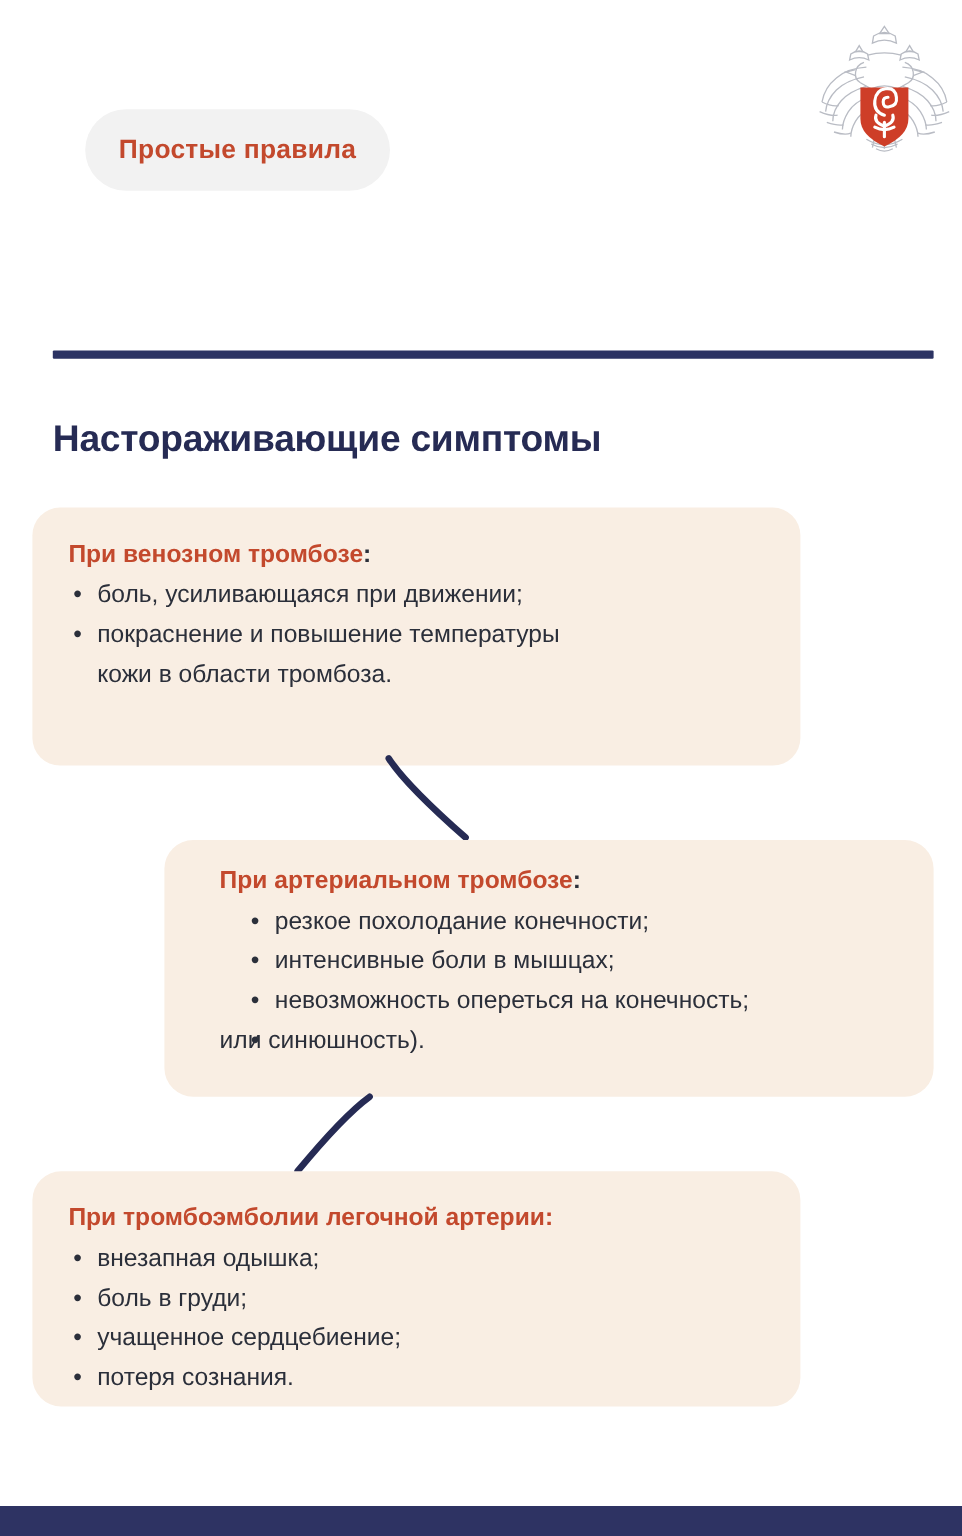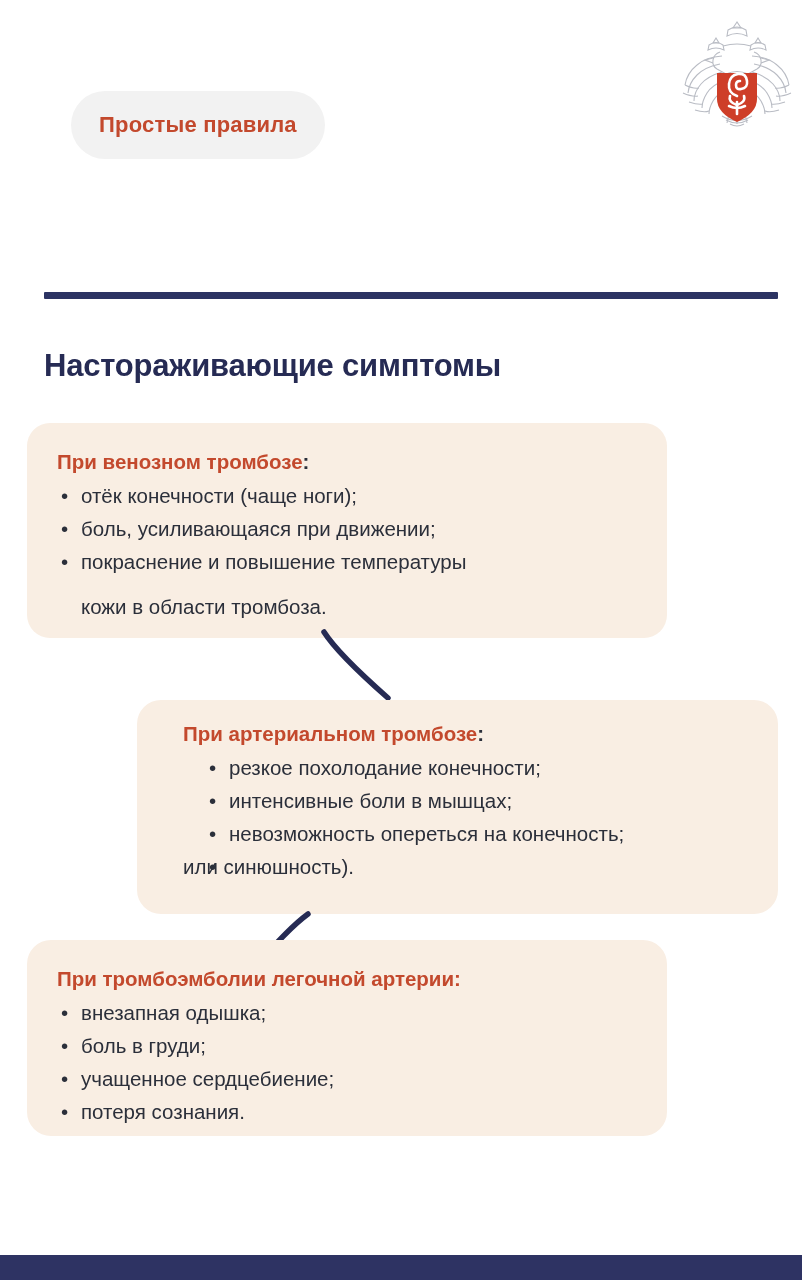--- a/index.html
+++ b/index.html
@@ -121,21 +121,20 @@
     top: 0;
     color: #2b2f3a;
     font-size: 20.5px;
   }
   .card-list li .cont {
     display: block;
     margin-left: -24px;
   }
   .card-list li .cont.indented {
     margin-left: 0;
-    margin-top: 12px;
   }
 
   
   #card-venous {
     left: 27px;
     top: 423px;
     width: 640px;
     height: 215px;
     padding: 26px 30px 20px 30px;
     border-radius: 23px;
@@ -151,21 +150,21 @@
     padding: 21px 24px 8px 46px;
   }
   #card-arterial .card-heading { margin-bottom: 4px; }
   #card-arterial .card-list li { padding-left: 46px; }
   #card-arterial .card-list li::before { left: 26px; }
   #card-arterial .card-list li .cont { margin-left: -46px; }
 
   
   #card-pe {
     left: 27px;
-    top: 940px;
+    top: 976px;
     width: 640px;
     height: 196px;
     padding: 26px 30px 18px 30px;
   }
   #card-pe .card-heading { margin-bottom: 4px; }
 
   
   .connector {
     position: absolute;
     pointer-events: none;
@@ -262,23 +261,20 @@
 
   <div class="divider"></div>
   <h1 class="page-title">Настораживающие симптомы</h1>
 
   <div class="card" id="card-venous">
     <p class="card-heading">
       <span>При венозном тромбозе</span><span class="punct">:</span>
     </p>
     <ul class="card-list">
       <li>
-        <span>отёк конечности (чаще ноги);</span>
-      </li>
-      <li>
         <span>боль, усиливающаяся при движении;</span>
       </li>
       <li>
         <span>покраснение и повышение температуры</span>
         <span class="cont indented">кожи в области тромбоза.</span>
       </li>
     </ul>
   </div>
 
   <div class="connector" id="connector-1">

